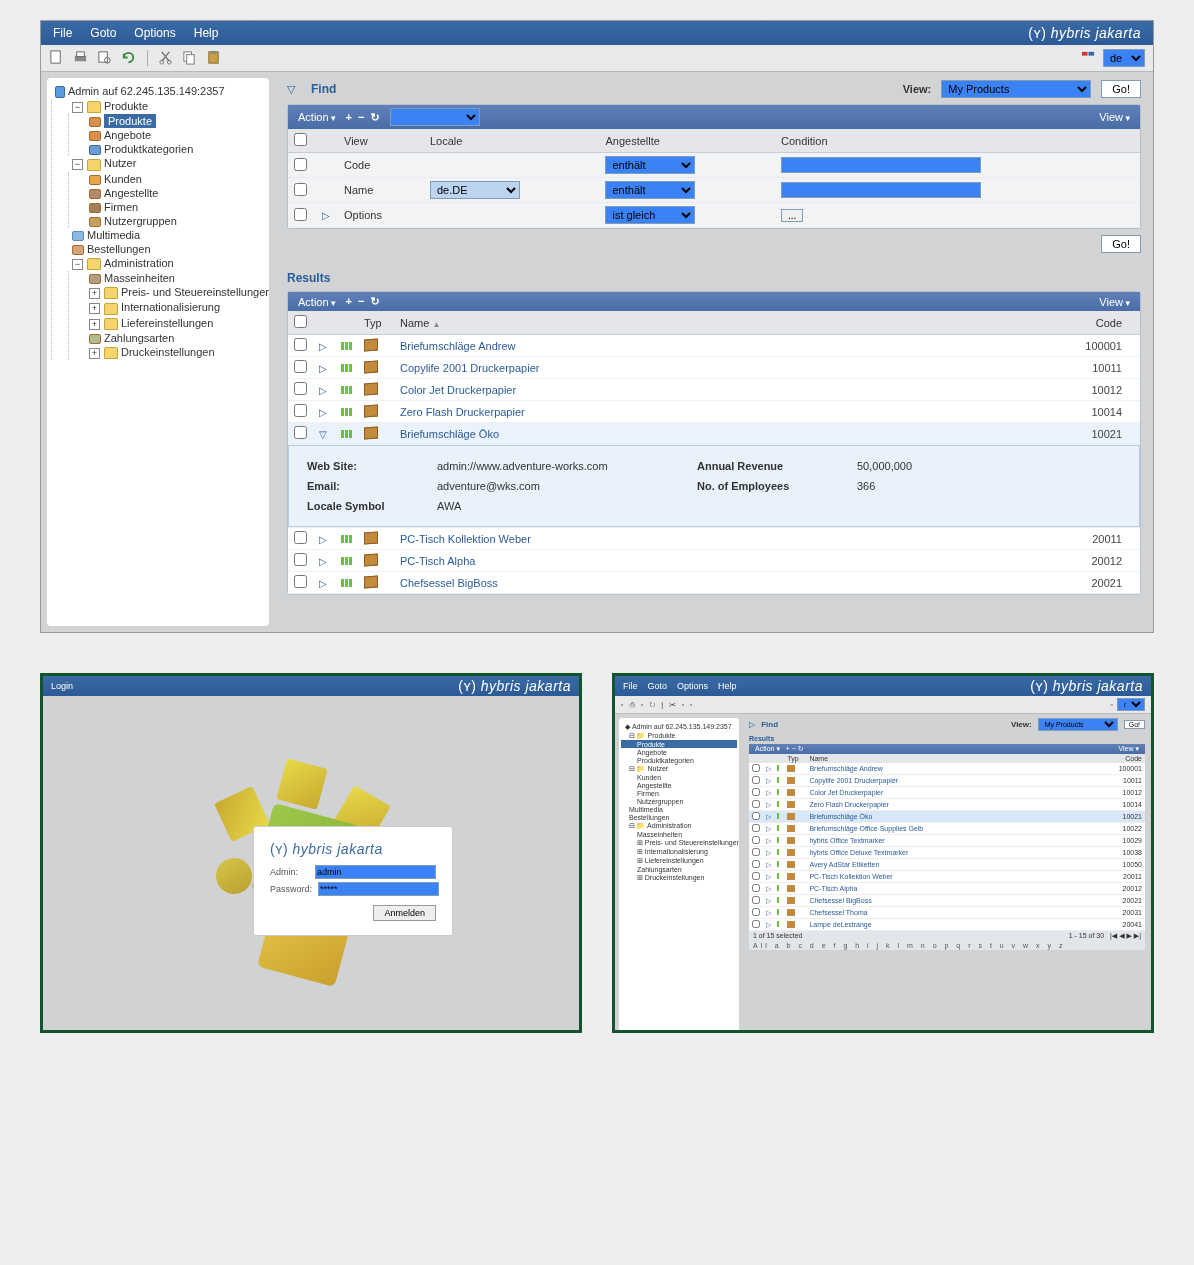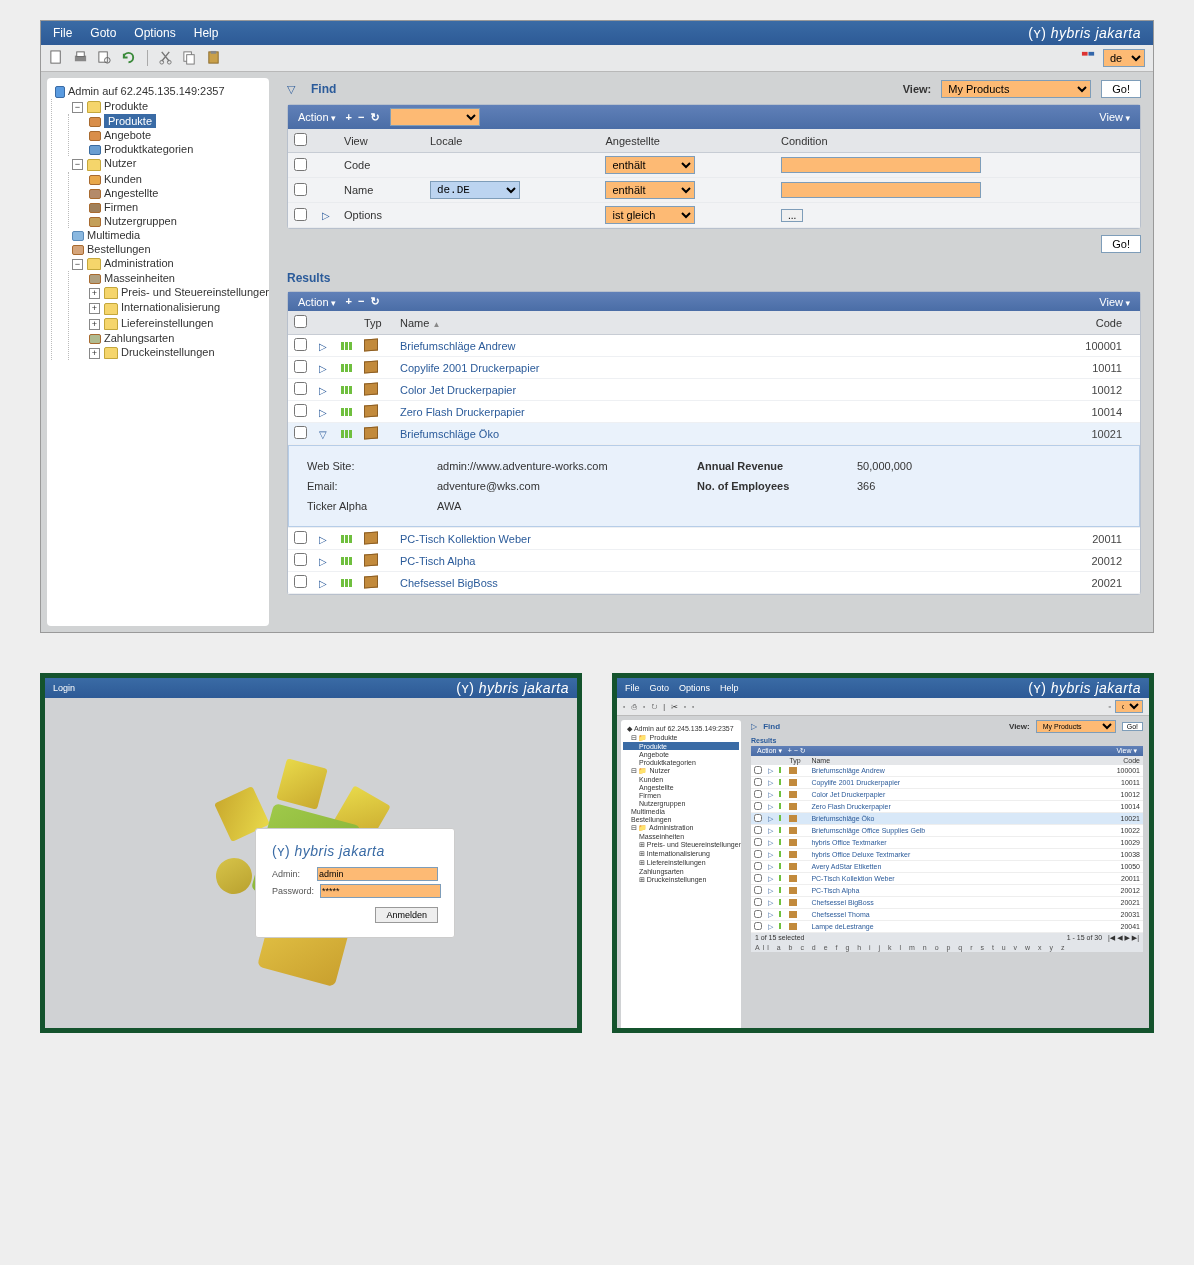--- a/index.html
+++ b/index.html
@@ -7,21 +7,21 @@
 .window { background: #d1d3d4; border: 1px solid #999; margin-bottom: 40px; }
 .titlebar { background: linear-gradient(#3a6ba5, #2d5a96); color: #fff; padding: 4px 12px; display: flex; justify-content: space-between; align-items: center; font-size: 12px; }
 .titlebar-menu { display: flex; gap: 18px; }
 .titlebar-menu span { cursor: pointer; }
 .brand { font-size: 14px; font-style: italic; letter-spacing: 0.5px; }
 .brand::before { content: "(ʏ) "; font-style: normal; }
 .toolbar { background: #e8e9ea; padding: 4px 8px; display: flex; align-items: center; gap: 8px; border-bottom: 1px solid #b8b8b8; }
 .tb-icon { width: 16px; height: 16px; display: inline-block; cursor: pointer; }
 .tb-sep { width: 1px; height: 16px; background: #aaa; margin: 0 2px; }
 .tb-right { margin-left: auto; display: flex; align-items: center; gap: 6px; }
-select, input[type=text] { font-size: 11px; border: 1px solid #7e9db9; padding: 1px 2px; background: #fdba74; }
+select, input[type=text] { font-size: 11px; border: 1px solid #7e9db9; padding: 1px 2px; background: #3b82f6; }
 .content { display: flex; background: #d1d3d4; min-height: 560px; }
 .sidebar { width: 222px; background: #fff; margin: 6px; padding: 6px 4px; font-size: 11px; overflow: auto; border-radius: 4px; }
 .tree-node { padding: 1px 0 1px 4px; white-space: nowrap; }
 .tree-children { padding-left: 16px; border-left: 1px dotted #bbb; }
 .tree-node.sel > .tree-label { background: #3a6ba5; color: #fff; padding: 1px 4px; }
 .tree-label { cursor: pointer; }
 .tree-toggle { display: inline-block; width: 11px; height: 11px; border: 1px solid #888; text-align: center; line-height: 9px; font-size: 9px; margin-right: 4px; background:#fff; cursor:pointer; }
 .tree-icon { display: inline-block; width: 14px; height: 12px; margin-right: 3px; vertical-align: middle; }
 .folder-icon { background: #f5d56b; border: 1px solid #c4a73b; border-radius: 2px 2px 0 0; }
 .leaf-icon { background: #d98e4a; border: 1px solid #a86a2f; border-radius: 2px; width: 12px; height: 10px; }
@@ -49,31 +49,31 @@
 .res-table th { background: #e4e6e9; text-align: left; font-weight: normal; padding: 4px 6px; border-bottom: 1px solid #c7ccd4; color: #333; font-size: 11px; }
 .res-table td { padding: 3px 6px; border-bottom: 1px solid #eef0f3; font-size: 11px; vertical-align: middle; }
 .res-table .name a { color: #2b5b9a; text-decoration: none; cursor: pointer; }
 .res-table .code { text-align: right; color: #444; padding-right: 18px; }
 .row-expand { color: #2b5b9b; cursor: pointer; font-size: 10px; display:inline-block; width:10px; }
 .box-icon { width: 14px; height: 12px; background: #c28a3c; display: inline-block; border: 1px solid #8c5e24; transform: skewY(-4deg); }
 .status-dots { display: inline-flex; gap: 1px; }
 .status-dots i { width: 3px; height: 8px; background: #6fbf3e; display: inline-block; }
 .detail-panel { background: #e9f1fb; border: 1px solid #b6cde8; padding: 10px 18px; }
 .detail-row { display: flex; padding: 4px 0; }
-.detail-label { font-weight: normal; width: 130px; color: #333; }
+.detail-label { font-weight: bold; width: 130px; color: #333; }
 .detail-value { width: 260px; color: #333; }
 .detail-label2 { font-weight: bold; width: 160px; color: #333; }
 .small-select { width: 90px; }
 .cond-input { width: 200px; }
 .ellipsis-btn { border: 1px solid #7e9db9; background: #f0f0f0; padding: 0 6px; cursor: pointer; font-size: 10px; }
 .svg-ico { width: 15px; height: 15px; display: block; }
 
 
 .thumbs { display: flex; gap: 30px; }
-.thumb { flex: 1; background: #d0d2d4; border: 5px solid #14532d; height: 360px; position: relative; overflow: hidden; font-size: 8px; }
+.thumb { flex: 1; background: #d0d2d4; border: 3px solid #14532d; height: 360px; position: relative; overflow: hidden; font-size: 8px; }
 .thumb .titlebar { padding: 2px 8px; font-size: 9px; }
 .thumb-login { display: flex; align-items: center; justify-content: center; height: 100%; }
 .login-art { position: relative; width: 200px; height: 240px; }
 .cube { position: absolute; width: 42px; height: 42px; background: linear-gradient(135deg,#e8d94a,#c9a92e); transform: rotate(15deg); border-radius: 3px; }
 .cube.c1 { top: 10px; left: 70px; }
 .cube.c2 { top: 40px; left: 10px; transform: rotate(-25deg); background: linear-gradient(135deg,#c9a92e,#e8d94a); }
 .cube.c3 { top: 40px; left: 130px; transform: rotate(30deg); }
 .cube.big { width: 90px; height: 90px; top: 60px; left: 50px; background: linear-gradient(135deg,#9fc94a,#7ea92e); border-radius: 6px; }
 .cube.cart { width: 80px; height: 80px; top: 145px; left: 55px; background: linear-gradient(135deg,#e8c94a,#c9a02e); border-radius: 6px; }
 .cube.gear { width: 36px; height: 36px; top: 105px; left: 5px; background: linear-gradient(135deg,#d8c54a,#b8a02e); border-radius: 50%; }
@@ -235,21 +235,21 @@
                 <td></td>
               <td>Code</td>
               <td></td>
               <td><select class="small-select"><option>enthält</option></select></td>
               <td><input type="text" class="cond-input" value="" style=""></td>
             </tr>
             <tr>
               <td><input type="checkbox" style=""></td>
                 <td></td>
               <td>Name</td>
-              <td><select class="small-select" style="background:#bcd4f0;font-family:Liberation Mono, monospace;"><option>de.DE</option></select></td>
+              <td><select class="small-select" style="background:#bcd4f0;"><option>de.DE</option></select></td>
               <td><select class="small-select"><option>enthält</option></select></td>
               <td><input type="text" class="cond-input" value="" style=""></td>
             </tr>
             <tr>
               <td><input type="checkbox" style=""></td>
               <td><span class="row-expand">▷</span></td>
               <td>Options</td>
               <td></td>
               <td><select class="small-select"><option>ist gleich</option></select></td>
               <td><button class="ellipsis-btn">...</button></td>
@@ -355,21 +355,21 @@
                       <span class="detail-label2">Annual Revenue</span>
                       <span>50,000,000</span>
                     </div>
                     <div class="detail-row">
                       <span class="detail-label">Email:</span>
                       <span class="detail-value">adventure@wks.com</span>
                       <span class="detail-label2">No. of Employees</span>
                       <span>366</span>
                     </div>
                     <div class="detail-row">
-                      <span class="detail-label">Ticker Alpha</span>
+                      <span class="detail-label">Locale Symbol</span>
                       <span class="detail-value">AWA</span>
                     </div>
                   </div>
                 </td>
               </tr>
               <tr>
                 <td><input type="checkbox" style=""></td>
                 <td><span class="row-expand">▷</span></td>
                 <td><span class="status-dots">
                     <i></i>

